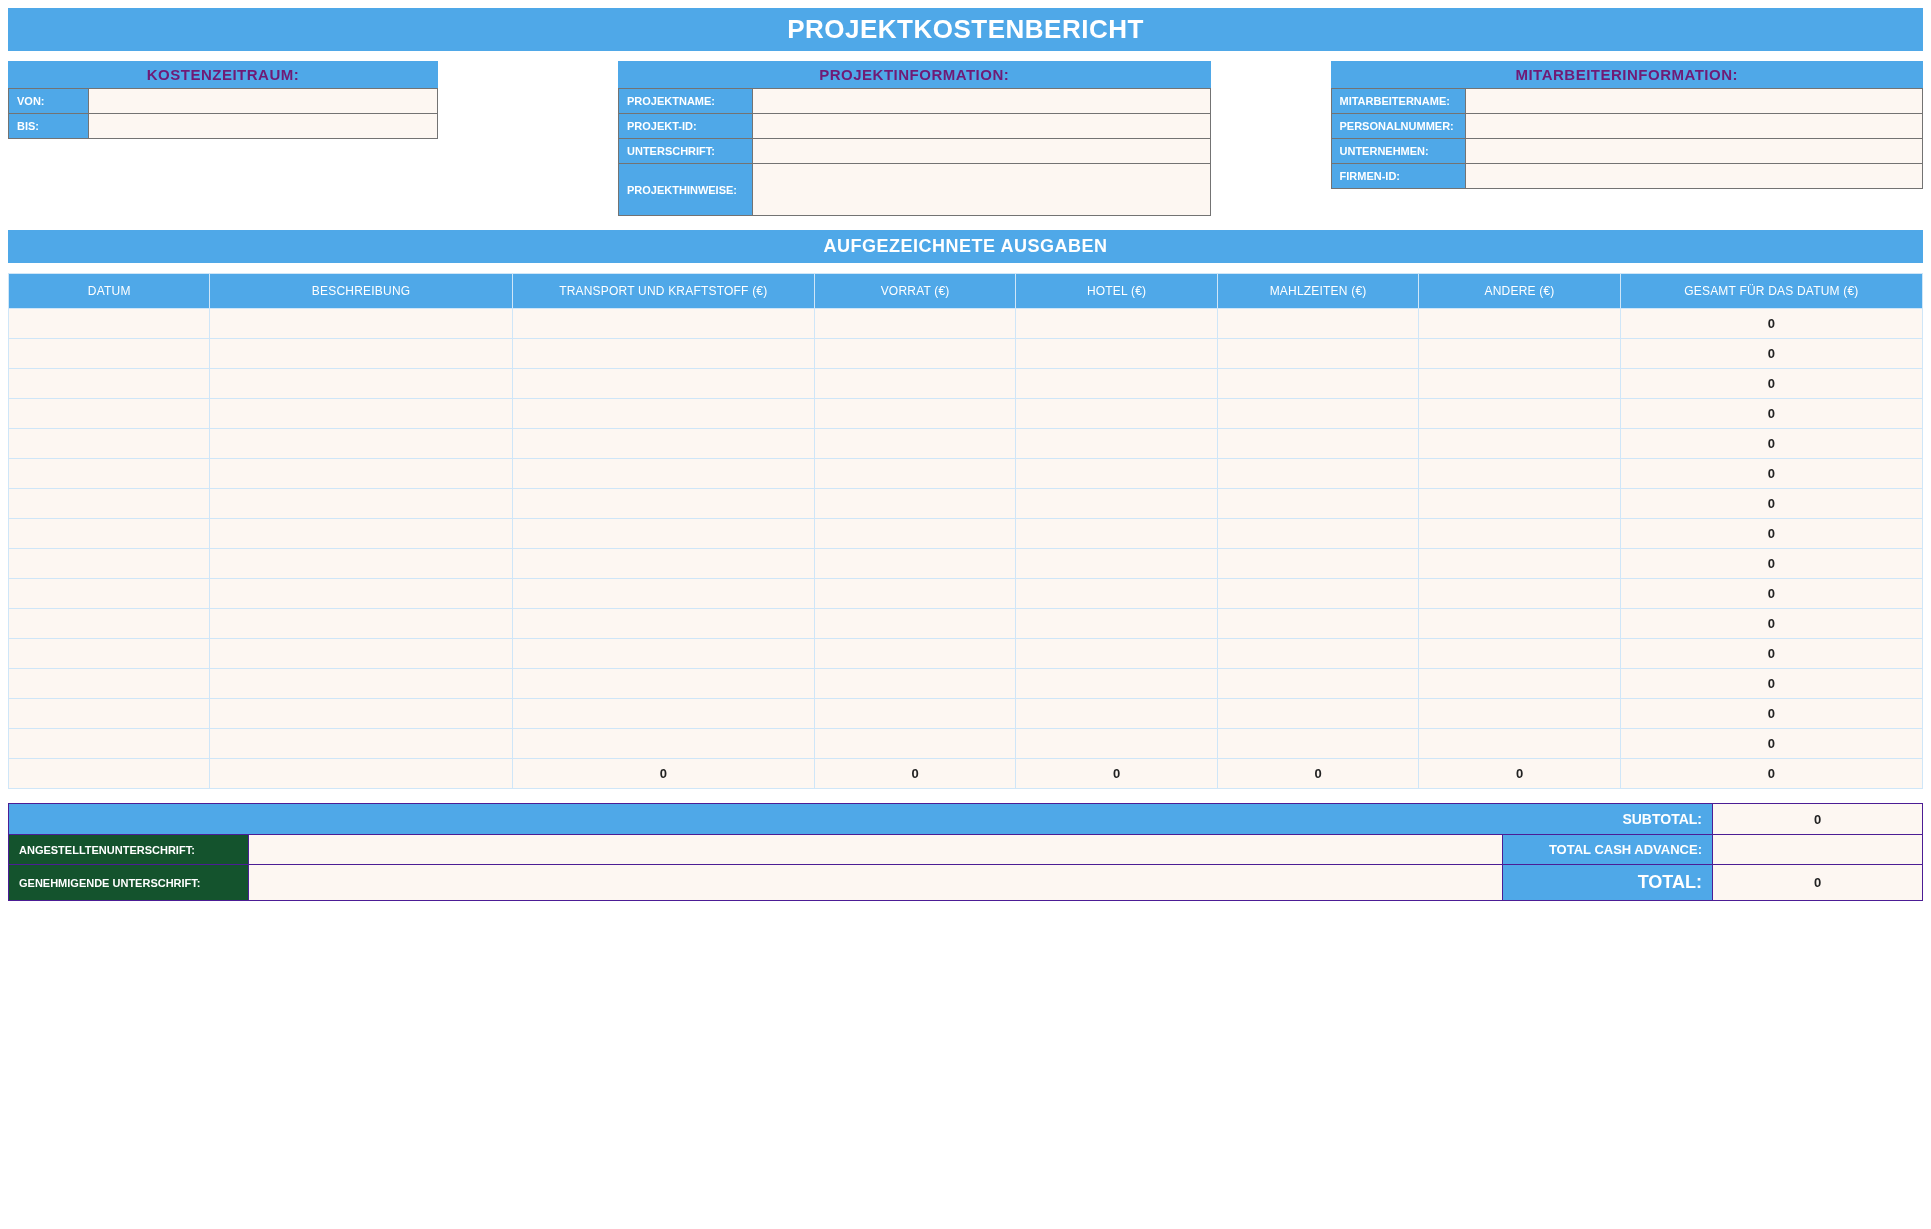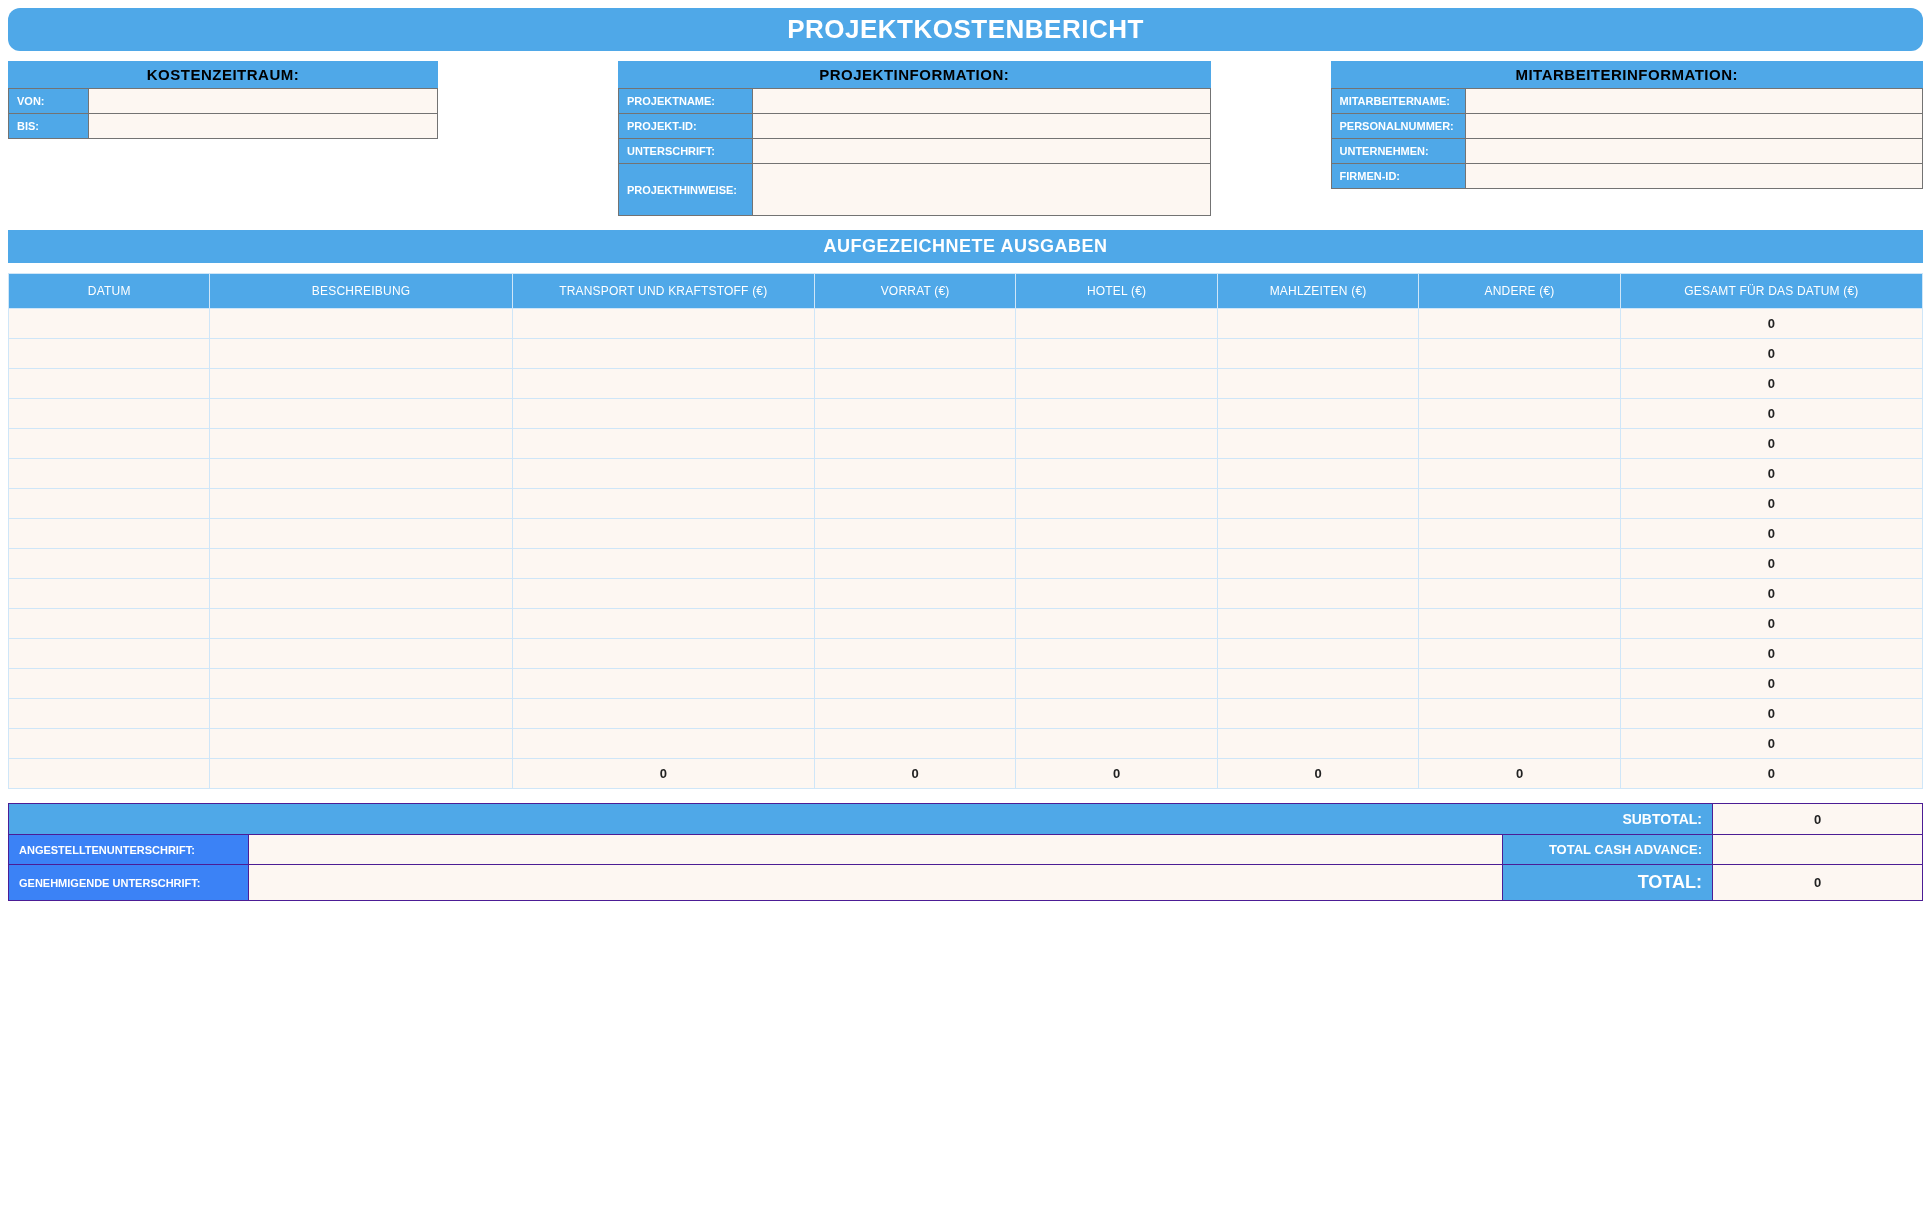--- a/index.html
+++ b/index.html
@@ -13,36 +13,36 @@
   }
   .banner {
     background: #4fa8e8;
     color: #fff;
     font-weight: 800;
     text-align: center;
     padding: 6px 0;
     letter-spacing: 0.5px;
     margin-bottom: 10px;
   }
-  .banner.big { font-size: 26px; border-radius: 12px; }
+  .banner.big { font-size: 26px; }
   .banner.med { font-size: 18px; }
 
   .info-row {
     display: flex;
     gap: 30px;
     margin-bottom: 14px;
     align-items: flex-start;
   }
   .info-block { flex: 1; }
   .info-block.left { flex: 0 0 430px; }
   .spacer { flex: 0 0 120px; }
 
   .block-title {
     background: #4fa8e8;
-    color: #000000;
+    color: #701a75;
     font-weight: 800;
     text-align: center;
     padding: 5px 0;
     font-size: 15px;
     letter-spacing: 0.5px;
   }
 
   table { border-collapse: collapse; width: 100%; }
   .kv-table td {
     border: 1px solid #737373;
@@ -77,21 +77,21 @@
     padding: 4px 6px;
   }
   .exp-table td.blankcell { font-weight: 400; }
 
   .footer-table { margin-top: 14px; }
   .footer-table td {
     border: 1px solid #4c1d95;
     padding: 7px 10px;
   }
   .footer-table td.blue {
-    background: #3b82f6;
+    background: #14532d;
     color: #fff;
     font-weight: 700;
   }
   .footer-table td.blue-right {
     background: #4fa8e8;
     color: #fff;
     font-weight: 800;
     text-align: right;
     font-size: 14px;
   }

